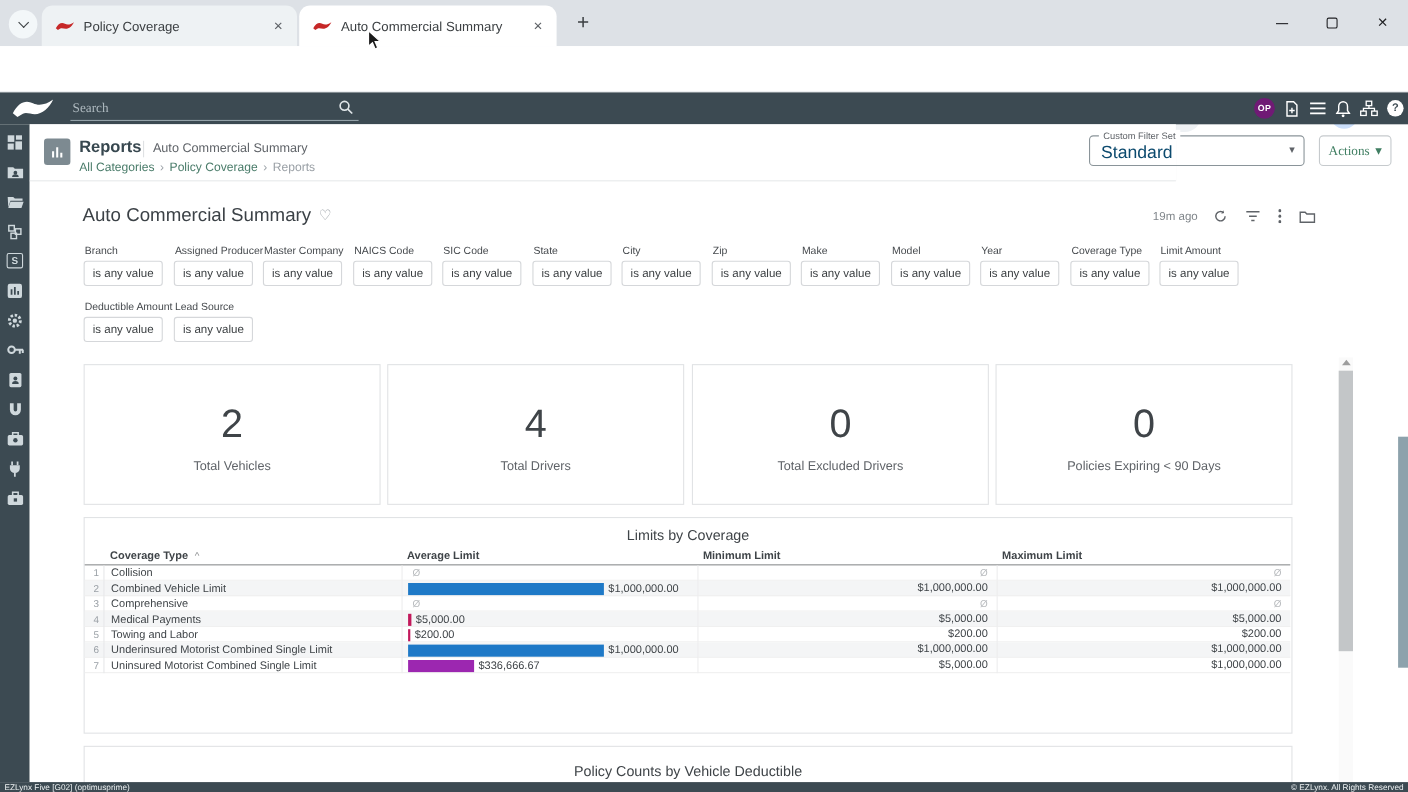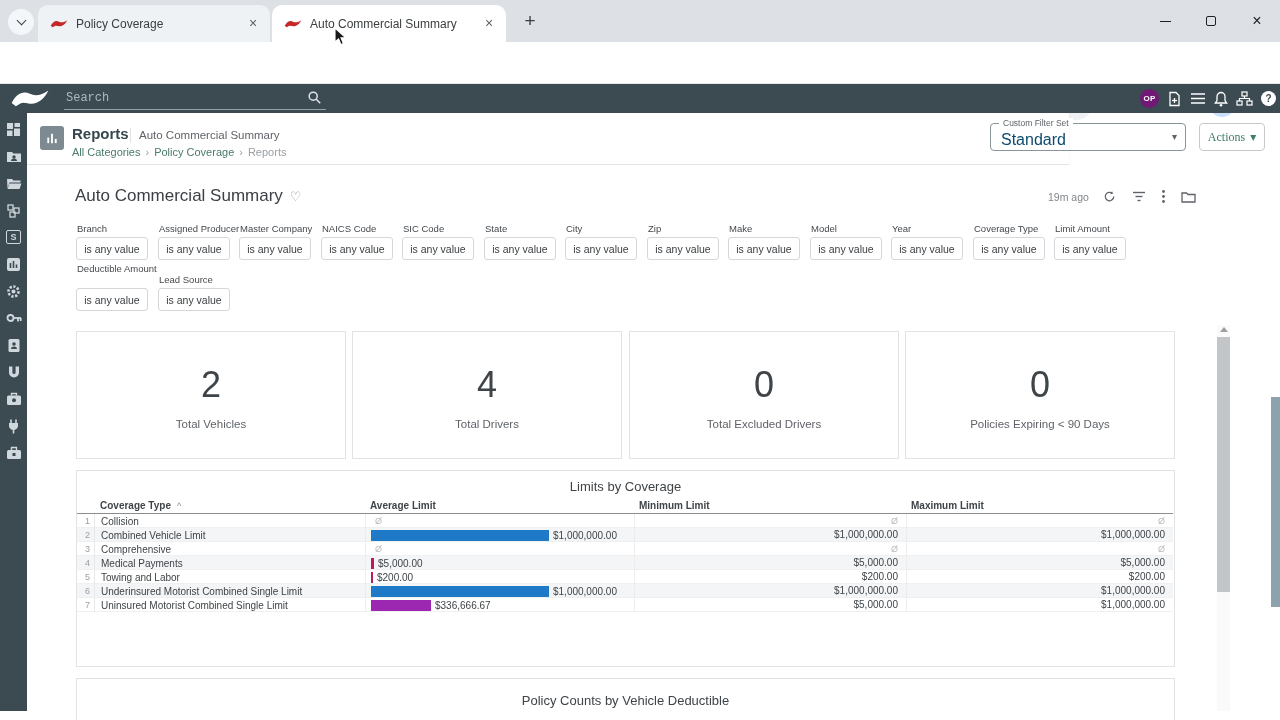--- a/index.html
+++ b/index.html
@@ -27,21 +27,21 @@
   .navbtn{position:absolute;top:51px;width:22px;height:22px;font-size:16px;color:#5f6368;text-align:center;line-height:22px;}
   .omnibox{position:absolute;left:116px;top:48px;width:976px;height:30px;border-radius:15px;background:#eef1f4;display:flex;align-items:center;}
   .urltext{font-size:13px;color:#27292c;margin-left:10px;white-space:nowrap;}
   .tbicon{position:absolute;top:52px;width:20px;height:20px;display:flex;align-items:center;justify-content:center;}
   .avatar-browser{position:absolute;left:1209px;top:49px;width:26px;height:26px;border-radius:13px;background:#cbdffb;display:flex;align-items:center;justify-content:center;}
 
   
   .appbar{position:absolute;left:0;top:84px;width:1280px;height:29px;background:#3c4a52;}
   .logo{position:absolute;left:7px;top:4px;}
   .searchwrap{position:absolute;left:64px;top:3px;width:262px;height:23px;border-bottom:1px solid #93a1a8;}
-  .searchwrap input{width:230px;background:transparent;border:none;outline:none;color:#e3e8ea;font-size:12px;padding:4px 0 0 2px;font-family:Liberation Mono, monospace;}
+  .searchwrap input{width:230px;background:transparent;border:none;outline:none;color:#e3e8ea;font-size:12px;padding:4px 0 0 2px;font-family:Liberation Serif, serif;}
   .searchwrap input::placeholder{color:#aeb9bf;}
   .searchwrap .sicon{position:absolute;right:4px;top:3px;}
   .hicons{position:absolute;right:4px;top:0;height:29px;display:flex;align-items:center;gap:8px;}
   .opav{width:19px;height:19px;border-radius:10px;background:#701a75;color:#fff;font-size:8px;font-weight:bold;display:flex;align-items:center;justify-content:center;letter-spacing:.3px;}
   .helpc{width:15px;height:15px;border-radius:8px;background:#fff;color:#3c4a52;font-size:10px;font-weight:bold;display:flex;align-items:center;justify-content:center;}
 
   
   .sidebar{position:absolute;left:0;top:113px;width:27px;height:598px;background:#3c4a52;display:flex;flex-direction:column;align-items:center;padding-top:8px;gap:11px;}
   .sbi{width:16px;height:16px;display:flex;align-items:center;justify-content:center;}
   .sletter{width:15px;height:14px;border:1.4px solid #cfd8dc;border-radius:2px;color:#cfd8dc;font-size:9px;font-weight:bold;display:flex;align-items:center;justify-content:center;}
@@ -434,21 +434,21 @@
     <div class="fbox" style="left:375px;top:72px;">is any value</div>
     <div class="fbox" style="left:457px;top:72px;">is any value</div>
     <div class="fbox" style="left:538px;top:72px;">is any value</div>
     <div class="fbox" style="left:620px;top:72px;">is any value</div>
     <div class="fbox" style="left:701px;top:72px;">is any value</div>
     <div class="fbox" style="left:783px;top:72px;">is any value</div>
     <div class="fbox" style="left:864px;top:72px;">is any value</div>
     <div class="fbox" style="left:946px;top:72px;">is any value</div>
     <div class="fbox" style="left:1027px;top:72px;">is any value</div>
 
-    <div class="flabel" style="left:50px;top:98px;">Deductible Amount</div>
+    <div class="flabel" style="left:50px;top:109px;">Deductible Amount</div>
     <div class="flabel" style="left:132px;top:109px;">Lead Source</div>
     <div class="fbox" style="left:49px;top:123px;">is any value</div>
     <div class="fbox" style="left:131px;top:123px;">is any value</div>
 
     <div class="kpi" style="left:49px;">
       <div class="num">2</div>
       <div class="lab">Total Vehicles</div>
     </div>
     <div class="kpi" style="left:325px;">
       <div class="num">4</div>
@@ -549,18 +549,22 @@
     </div>
 
     <div class="innersb">
       <span class="up"></span>
       <span class="thumb"></span>
     </div>
   </div>
 
   <div class="outersb"></div>
 
+  <div class="statusbar">
+    <span>EZLynx Five [G02] (optimusprime)</span>
+    <span>© EZLynx. All Rights Reserved</span>
+  </div>
 
   <svg class="cursor" width="13" height="19" viewBox="0 0 13 19">
     <path d="M1,1 L1,15 L4.6,11.8 L7,17.6 L9.4,16.5 L7,10.8 L11.8,10.8 Z" fill="#1a1a1a" stroke="#ffffff" stroke-width="1.1"></path>
   </svg>
 
 </div>
 
 </body></html>

